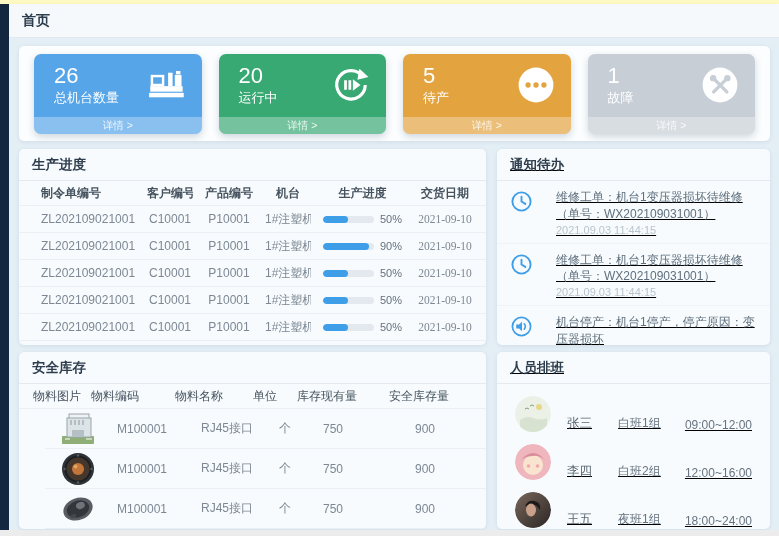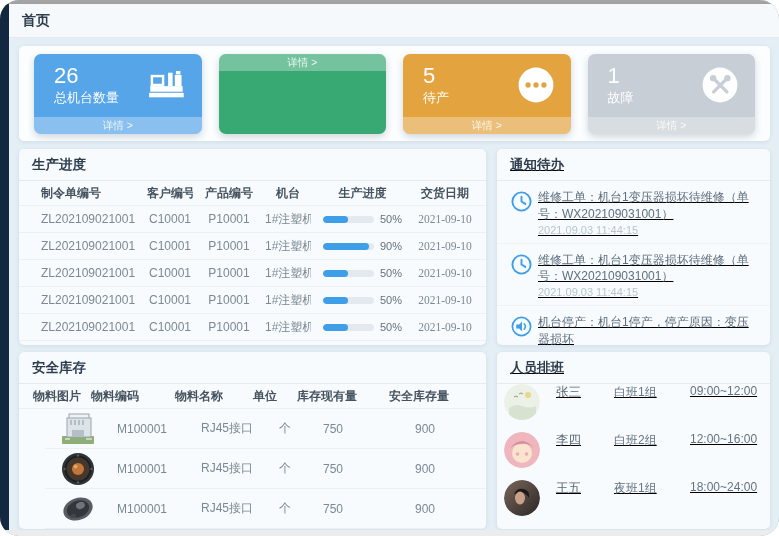--- a/index.html
+++ b/index.html
@@ -1,18 +1,18 @@
 <!DOCTYPE html>
 <html><head>
 <meta charset="utf-8">
 <style>
   * { margin:0; padding:0; box-sizing:border-box; }
   html,body { width:779px; height:536px; }
   body { font-family:"Liberation Sans","DejaVu Sans",sans-serif; background:#ffffff; }
-  #app { position:relative; width:779px; height:536px; overflow:hidden; background:#a3a3a3;border-radius:19px; }
+  #app { position:relative; width:779px; height:536px; overflow:hidden; background:#fef9c3; }
 
   .side-strip { position:absolute; left:0; top:4px; width:9px; height:526px; background:#142740; }
   .bottom-strip { position:absolute; left:0; bottom:0; width:779px; height:6px; background:#ececec; }
 
   .top-header { position:absolute; left:9px; top:4px; width:770px; height:34px; background:#f6f9fb;
     border-bottom:1px solid #e3e9ee; box-shadow:0 1px 3px rgba(0,0,0,0.05); display:flex; align-items:center; padding-left:13px; }
   .top-header .tab { font-size:14px; font-weight:bold; color:#2e3d4e; }
 
   .content { position:absolute; left:9px; top:38px; width:770px; height:492px; background:#e4eef5;
     padding:8px 9px 0 10px; }
@@ -45,37 +45,37 @@
   .prow.head { height:25px; font-weight:bold; color:#46535f; font-size:12px; }
   .prow > div { text-align:center; white-space:nowrap; overflow:hidden;padding-left:12px; }
   .prow > div:first-child { text-align:left; }
   .pbar-wrap { display:flex; align-items:center; justify-content:flex-end; gap:6px; }
   .pbar { width:66px; height:7px; border-radius:4px; background:#e3e9ef; overflow:hidden; }
   .pbar-fill { height:100%; border-radius:4px; background:#3f9ee8; }
   .ppct { font-size:11px; color:#66727e; }
   .pdate { font-size:11.5px;font-family:Liberation Serif, serif; }
 
   
-  .nitem { display:flex; gap:5px; padding:8px 13px 7px 13px; border-bottom:1px solid #eef3f7; }
+  .nitem { display:flex; gap:23px; padding:8px 13px 7px 13px; border-bottom:1px solid #eef3f7; }
   .nitem:last-child { border-bottom:none; }
   .nicon { width:23px; height:23px; flex-shrink:0; margin-top:1px; }
   .ntext { font-size:12px; color:#5f6f7d; line-height:1.4; }
   .ntime { font-size:11px; color:#b9c4cd; margin-top:1px; }
 
   
   .irow { display:grid; grid-template-columns:62px 84px 78px 44px 92px 1fr; align-items:center;
     padding:0 10px; border-bottom:1px solid #eaf0f5; font-size:12px; color:#7d8894; }
-  .irow.head { height:25px; font-weight:bold; color:#46535f; }
+  .irow.head { height:25px; font-weight:normal; color:#46535f; }
   .irow.data { height:40px;margin-left:26px; }
   .irow > div { white-space:nowrap; }
   .irow > div:first-child { text-align:left; padding-left:4px; }
   .mat-img { width:38px; height:34px; display:block; }
 
   
-  .srow { display:flex; align-items:flex-start; height:48px; padding:0 7px; }
+  .srow { display:flex; align-items:flex-end; height:48px; padding:0 18px; }
   .avatar { width:36px; height:36px; border-radius:50%; flex-shrink:0; overflow:hidden; }
   .sname { width:58px; margin-left:16px; font-size:12.5px; color:#5a6874; }
   .sshift { width:76px; font-size:12px; color:#66737f; }
   .stime { flex:1; font-size:12px; color:#66737f; }
 </style>
 </head>
 <body>
 
 <div id="app">
   <div class="side-strip"></div>
@@ -102,20 +102,35 @@
               <rect x="18" y="3" width="4" height="12" fill="#fff"></rect>
               <rect x="24" y="5" width="6" height="10" fill="#fff"></rect>
               <rect x="25" y="1.5" width="4" height="3" fill="#fff"></rect>
             </svg>
           </span>
         </div>
         <div class="card-footer">详情 &gt;</div>
       </div>
 
       <div class="card" style="background-color: rgb(57, 169, 116);">
+        <div class="card-main">
+          <div>
+            <div class="card-num">20</div>
+            <div class="card-label">运行中</div>
+          </div>
+          <span class="card-icon">
+            <svg viewBox="0 0 36 36" width="38" height="38">
+              <path d="M29 10 A 13.5 13.5 0 1 0 31.5 18" fill="none" stroke="#fff" stroke-width="3"></path>
+              <polygon points="26,2.5 34.5,10.5 24,13" fill="#fff"></polygon>
+              <rect x="11.5" y="13.5" width="2.6" height="9" fill="#fff"></rect>
+              <rect x="15.6" y="13.5" width="2.6" height="9" fill="#fff"></rect>
+              <polygon points="19.8,12.5 27,18 19.8,23.5" fill="#fff"></polygon>
+            </svg>
+          </span>
+        </div>
         <div class="card-footer">详情 &gt;</div>
       </div>
 
       <div class="card" style="background-color: rgb(227, 164, 64);">
         <div class="card-main">
           <div>
             <div class="card-num">5</div>
             <div class="card-label">待产</div>
           </div>
           <span class="card-icon">

